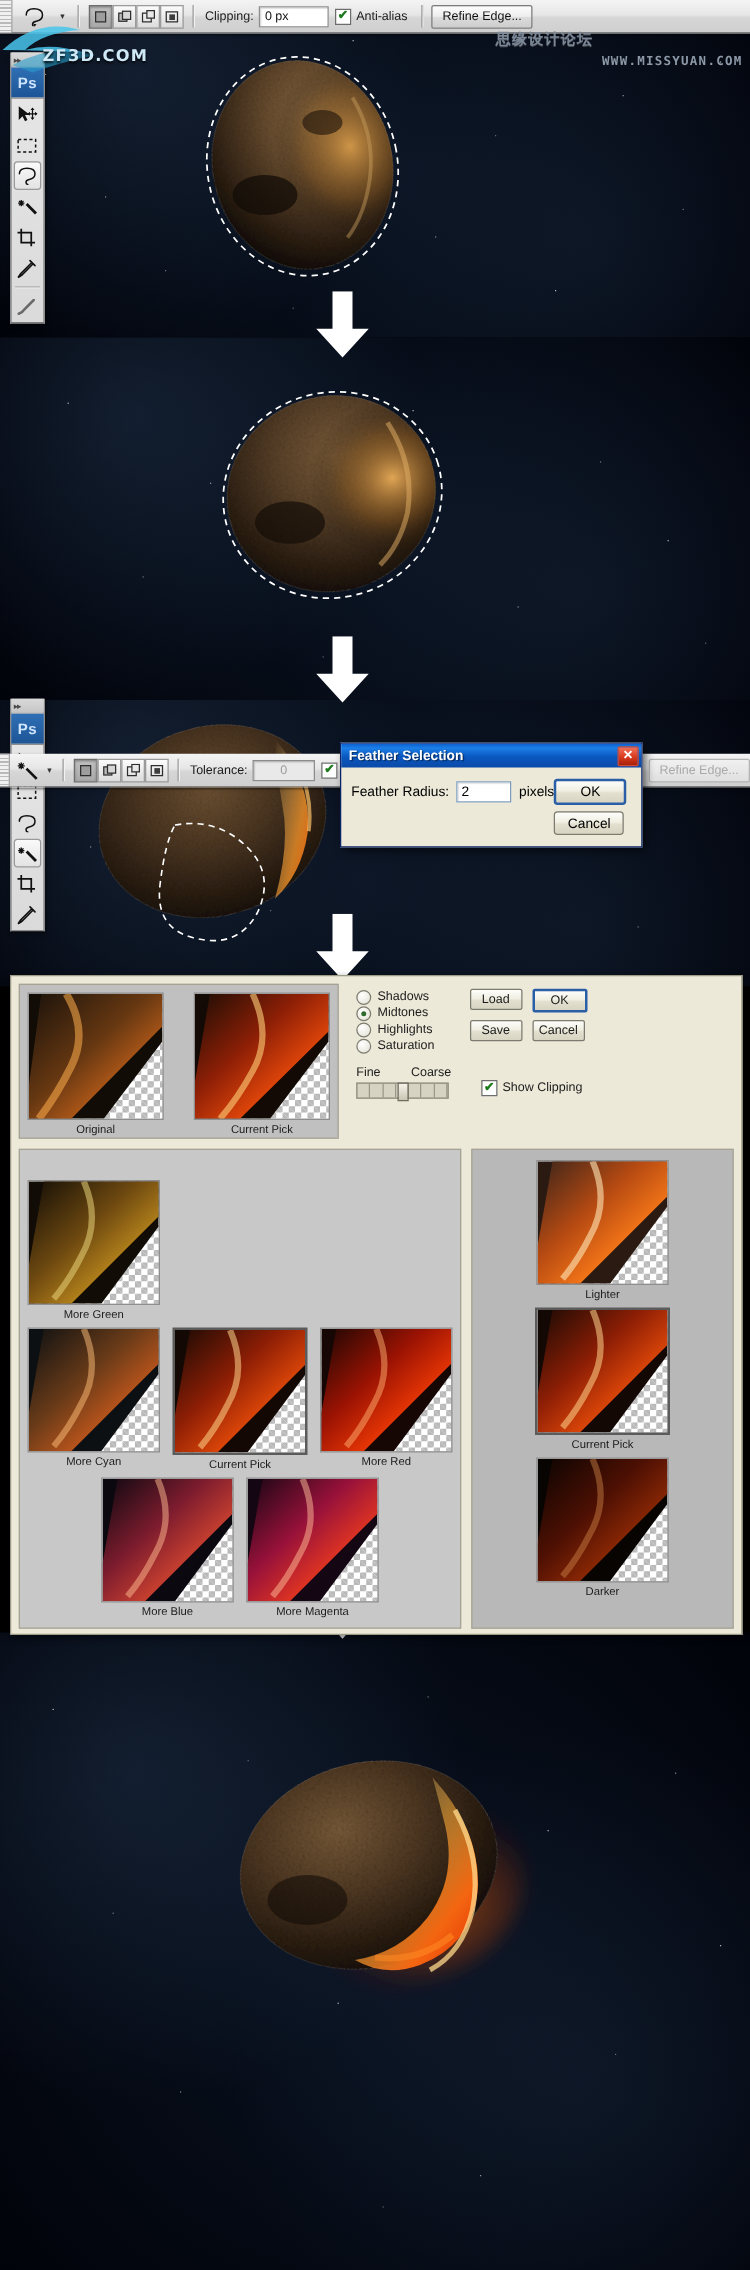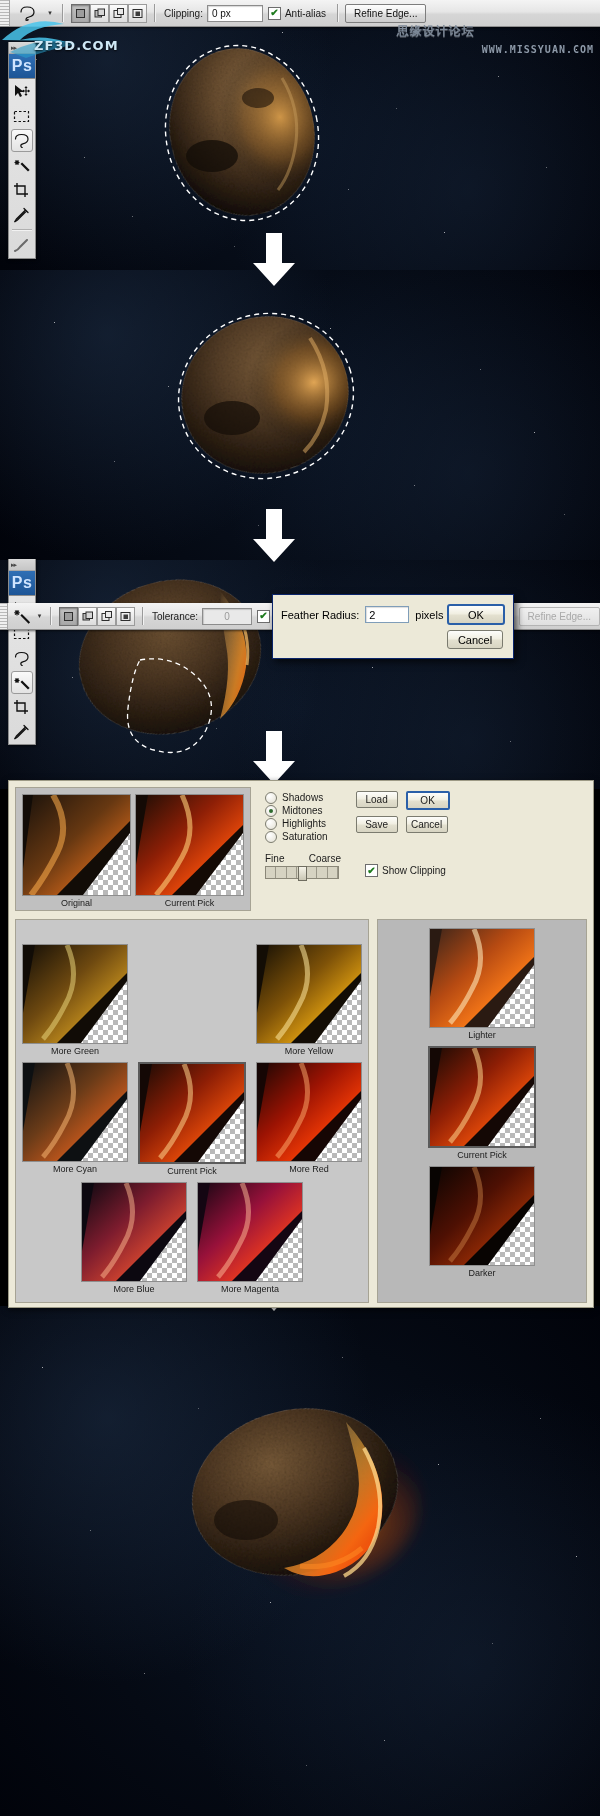--- a/index.html
+++ b/index.html
@@ -70,21 +70,21 @@
     position:absolute;left:8px;width:26px;
     background:linear-gradient(180deg,#e8e8e8,#dadada);
     border:1px solid #8c8c8c;border-top:none;
     z-index:35;box-shadow:1px 1px 3px rgba(0,0,0,.6);
   }
   .ts-head{height:11px;background:linear-gradient(180deg,#d9d9d9,#c6c6c6);
     border-bottom:1px solid #a8a8a8;color:#4a4a4a;font-size:7px;
     display:flex;align-items:center;justify-content:flex-start;padding-left:2px;letter-spacing:-1px;}
   .ps-badge{
     height:24px;background:linear-gradient(180deg,#2f6fb5 0%,#1d5596 100%);
-    color:#cfe4ff;font-weight:bold;font-size:16px;
+    color:#cfe4ff;font-weight:bold;font-size:12px;
     display:flex;align-items:center;justify-content:center;letter-spacing:.5px;
     border-bottom:1px solid #8c8c8c;
   }
   .ts-item{height:25px;display:flex;align-items:center;justify-content:center;position:relative;}
   .ts-item.sel{background:linear-gradient(180deg,#fafafa,#e3e3e3);
     border:1px solid #9a9a9a;border-radius:3px;margin:0 2px;box-sizing:border-box;height:23px;}
   .ts-sep{height:1px;background:#b0b0b0;margin:2px 3px;border-bottom:1px solid #f2f2f2;}
 
   
   .wm{position:absolute;top:8px;right:6px;display:flex;align-items:center;gap:7px;z-index:60;
@@ -502,41 +502,45 @@
   <ellipse cx="110" cy="92" rx="92" ry="76" fill="url(#rock3)" transform="rotate(-16 110 92)"></ellipse>
   <ellipse cx="110" cy="92" rx="92" ry="76" fill="url(#rock3)" transform="rotate(-16 110 92)" filter="url(#grain3)" opacity=".6"></ellipse>
   <path d="M160 26 q30 36 26 76 q-5 32 -26 52 q12-44 6-74 q-5-30 -6-54z" fill="url(#glow3)"></path>
   <path d="M175 40 q16 30 12 60" stroke="#ffc268" stroke-width="3" fill="none" opacity=".7"></path>
 </svg>
 <svg class="abs" style="left:120px;top:650px;z-index:12;" width="130" height="110" viewBox="0 0 130 110">
   <path d="M20 10 q34-6 58 18 q22 22 8 52 q-16 30 -52 20 q-30-8 -26-42 q4-34 12-48z" fill="none" stroke="#fff" stroke-width="1.3" stroke-dasharray="5 4"></path>
 </svg>
 
 <div class="xpdlg" style="left:272px;top:594px;width:240px;">
-  <div class="xpbody" style="justify-content:space-between;">
+  <div class="xptitle">
+    <span>Feather Selection</span>
+    <div class="xpclose">✕</div>
+  </div>
+  <div class="xpbody" style="">
     <div style="display:flex;align-items:center;gap:6px;padding-top:2px;">
       <span>Feather Radius:</span>
       <div class="xpinput">2</div>
       <span>pixels</span>
     </div>
     <div style="display:flex;flex-direction:column;gap:5px;">
       <div class="xpbtn def">OK</div>
       <div class="xpbtn">Cancel</div>
     </div>
   </div>
 </div>
 
 <svg class="arrow" style="left:251px;top:731px;" width="46" height="54" viewBox="0 0 46 54">
   <path d="M15 0 h16 v30 h13 L23 53 L2 30 h13 z" fill="#ffffff"></path>
 </svg>
 
 <div class="varpanel" style="top:780px;height:526px;">
 
   <div style="display:flex;padding:6px 6px 0 6px;align-items:flex-start;">
-    <div class="grpbox" style="padding:6px 6px 2px 6px;display:flex;gap:4px;background:#c0c0c0;">
+    <div class="grpbox" style="padding:6px 6px 2px 6px;display:flex;gap:24px;background:#c0c0c0;">
       <div>
         <div class="thumb" style="width:107px;height:100px;">
           <svg class="lava" viewBox="0 0 107 100" preserveAspectRatio="none">
             <defs>
               <linearGradient id="lv0" x1="0" y1="0" x2="1" y2="1">
                 <stop offset="0%" stop-color="#1a120b"></stop>
                   <stop offset="45%" stop-color="#6b3a12"></stop>
                 <stop offset="72%" stop-color="#c6621a"></stop>
                   <stop offset="100%" stop-color="#f0a23c"></stop>
               </linearGradient>
@@ -642,38 +646,20 @@
                 <stop offset="72%" stop-color="#c08c1d"></stop>
                     <stop offset="100%" stop-color="#f3cf55"></stop>
                   </linearGradient>
                 </defs>
               <path d="M0 0 H104 V36 L58 98 H0 Z" fill="#110c06"></path>
               <path d="M12 0 L104 0 L104 28 L34 98 L0 98 L0 68 Z" fill="url(#g_mg)"></path>
               <path d="M44 0 q14 32 -2 60 q-10 20 -22 34" stroke="#e8d37a" stroke-width="5" fill="none" opacity=".55"></path>
             </svg>
           </div>
           <div class="cap">More Green</div>
-        </div>
-        <div>
-          <div class="thumb" style="width:104px;height:98px;">
-            <svg class="lava" viewBox="0 0 104 98" preserveAspectRatio="none">
-              <defs>
-                  <linearGradient id="g_my" x1="0" y1="0" x2="1" y2="1">
-                <stop offset="0%" stop-color="#150f05"></stop>
-                    <stop offset="42%" stop-color="#7e5208"></stop>
-                <stop offset="70%" stop-color="#d99a10"></stop>
-                    <stop offset="100%" stop-color="#ffe06a"></stop>
-                  </linearGradient>
-                </defs>
-              <path d="M0 0 H104 V36 L58 98 H0 Z" fill="#130d05"></path>
-              <path d="M12 0 L104 0 L104 28 L34 98 L0 98 L0 68 Z" fill="url(#g_my)"></path>
-              <path d="M44 0 q14 32 -2 60 q-10 20 -22 34" stroke="#ffe9a0" stroke-width="5" fill="none" opacity=".55"></path>
-            </svg>
-          </div>
-          <div class="cap">More Yellow</div>
         </div>
       </div>
 
       <div style="display:flex;justify-content:space-between;gap:10px;margin-top:6px;">
         <div>
           <div class="thumb" style="width:104px;height:98px;">
             <svg class="lava" viewBox="0 0 104 98" preserveAspectRatio="none">
               <defs>
                   <linearGradient id="g_mc" x1="0" y1="0" x2="1" y2="1">
                 <stop offset="0%" stop-color="#0c1012"></stop>

